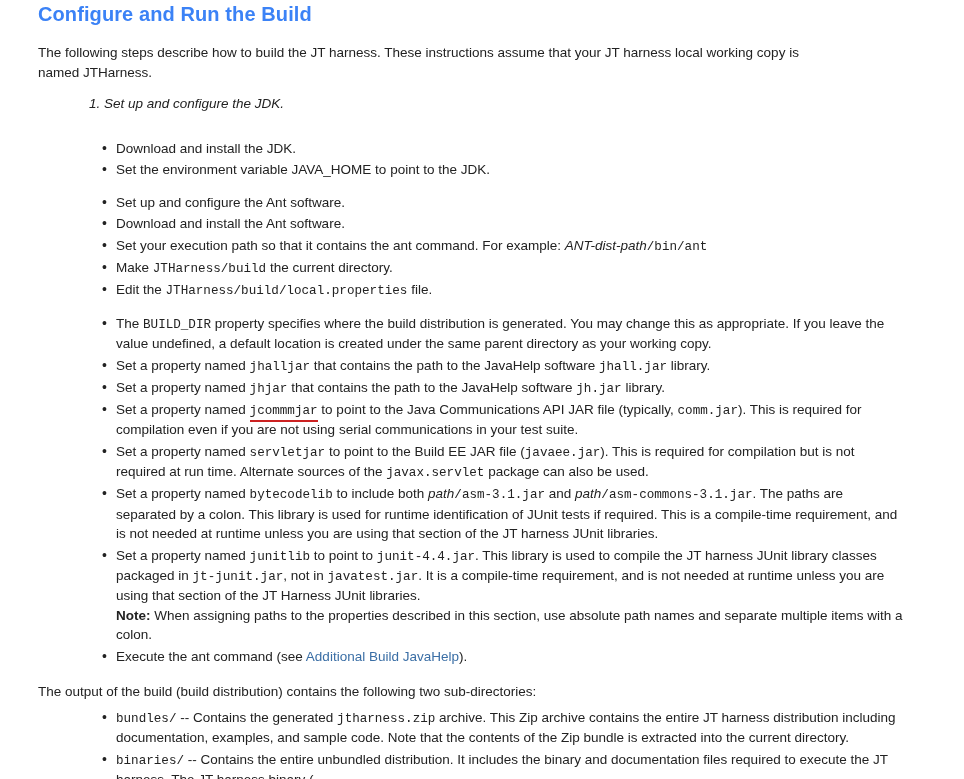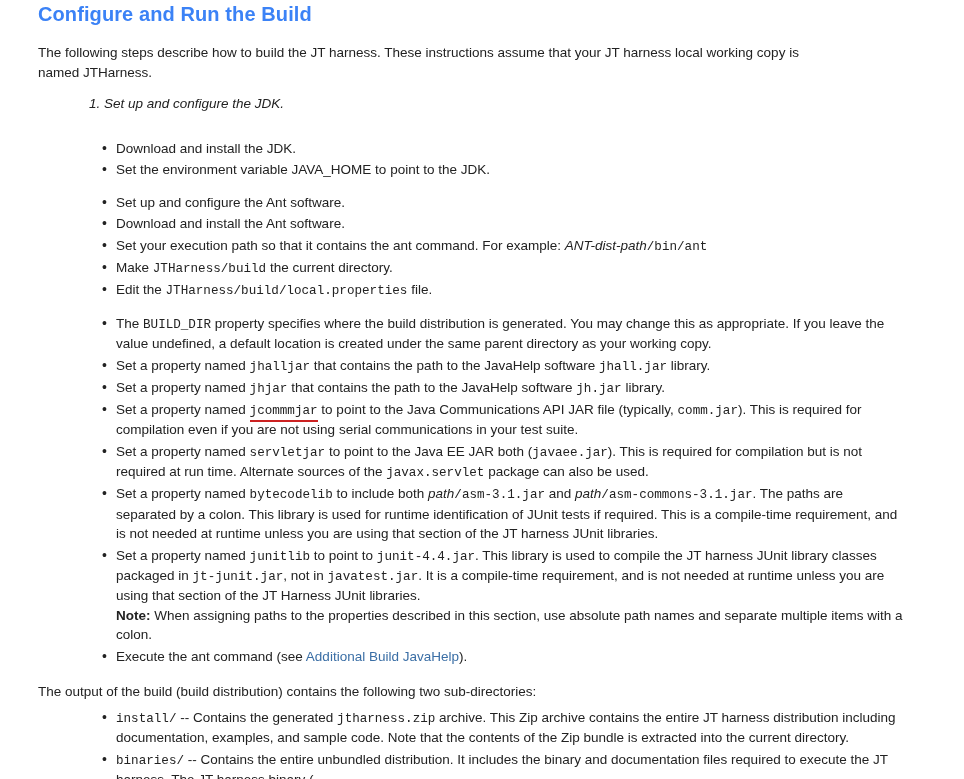--- a/index.html
+++ b/index.html
@@ -127,29 +127,29 @@
       <li><span>Edit the </span><code>JTHarness/build/local.properties</code><span> file.</span></li>
     </ul>
   </div>
 
   <div class="group">
     <ul class="bullets">
       <li class="sub-wide"><span>The </span><code>BUILD_DIR</code><span> property specifies where the build distribution is generated. You may change this as appropriate. If you leave the value undefined, a default location is created under the same parent directory as your working copy.</span></li>
       <li><span>Set a property named </span><code>jhalljar</code><span> that contains the path to the JavaHelp software </span><code>jhall.jar</code><span> library.</span></li>
       <li><span>Set a property named </span><code>jhjar</code><span> that contains the path to the JavaHelp software </span><code>jh.jar</code><span> library.</span></li>
       <li><span>Set a property named </span><code class="misspell">jcommmjar</code><span> to point to the Java Communications API JAR file (typically, </span><code>comm.jar</code><span>). This is required for compilation even if you are not using serial communications in your test suite.</span></li>
-      <li><span>Set a property named </span><code>servletjar</code><span> to point to the Java EE JAR both (</span><code>javaee.jar</code><span>). This is required for compilation but is not required at run time. Alternate sources of the </span><code>javax.servlet</code><span> package can also be used.</span></li>
+      <li><span>Set a property named </span><code>servletjar</code><span> to point to the Build EE JAR file (</span><code>javaee.jar</code><span>). This is required for compilation but is not required at run time. Alternate sources of the </span><code>javax.servlet</code><span> package can also be used.</span></li>
       <li class="sub-wide"><span>Set a property named </span><code>bytecodelib</code><span> to include both </span><em class="ital">path</em><code>/asm-3.1.jar</code><span> and </span><em class="ital">path</em><code>/asm-commons-3.1.jar</code><span>. The paths are separated by a colon. This library is used for runtime identification of JUnit tests if required. This is a compile-time requirement, and is not needed at runtime unless you are using that section of the JT harness JUnit libraries.</span></li>
       <li class="sub-wide"><span>Set a property named </span><code>junitlib</code><span> to point to </span><code>junit-4.4.jar</code><span>. This library is used to compile the JT harness JUnit library classes packaged in </span><code>jt-junit.jar</code><span>, not in </span><code>javatest.jar</code><span>. It is a compile-time requirement, and is not needed at runtime unless you are using that section of the JT Harness JUnit libraries.</span><br><span class="note-label">Note:</span><span> When assigning paths to the properties described in this section, use absolute path names and separate multiple items with a colon.</span></li>
       <li><span>Execute the ant command (see </span><a class="link" href="#">Additional Build JavaHelp</a><span>).</span></li>
     </ul>
   </div>
 
   <p class="output-line">The output of the build (build distribution) contains the following two sub-directories:</p>
 
   <div class="group output">
     <ul class="bullets">
-      <li class="sub-wide"><code>install/</code><span> -- Contains the generated </span><code>jtharness.zip</code><span> archive. This Zip archive contains the entire JT harness distribution including documentation, examples, and sample code. Note that the contents of the Zip bundle is extracted into the current directory.</span></li>
+      <li class="sub-wide"><code>bundles/</code><span> -- Contains the generated </span><code>jtharness.zip</code><span> archive. This Zip archive contains the entire JT harness distribution including documentation, examples, and sample code. Note that the contents of the Zip bundle is extracted into the current directory.</span></li>
       <li class="sub-wide"><code>binaries/</code><span> -- Contains the entire unbundled distribution. It includes the binary and documentation files required to execute the JT harness. The JT harness binary (</span></li>
     </ul>
   </div>
 
 </div>
 
 </body></html>

